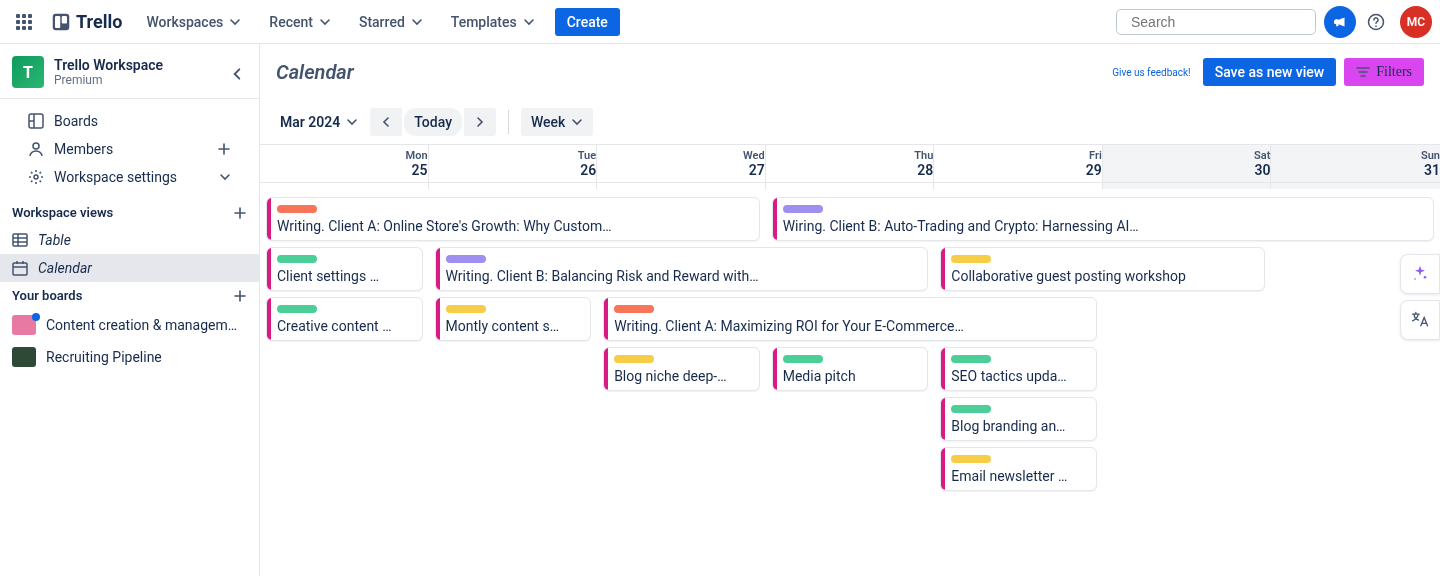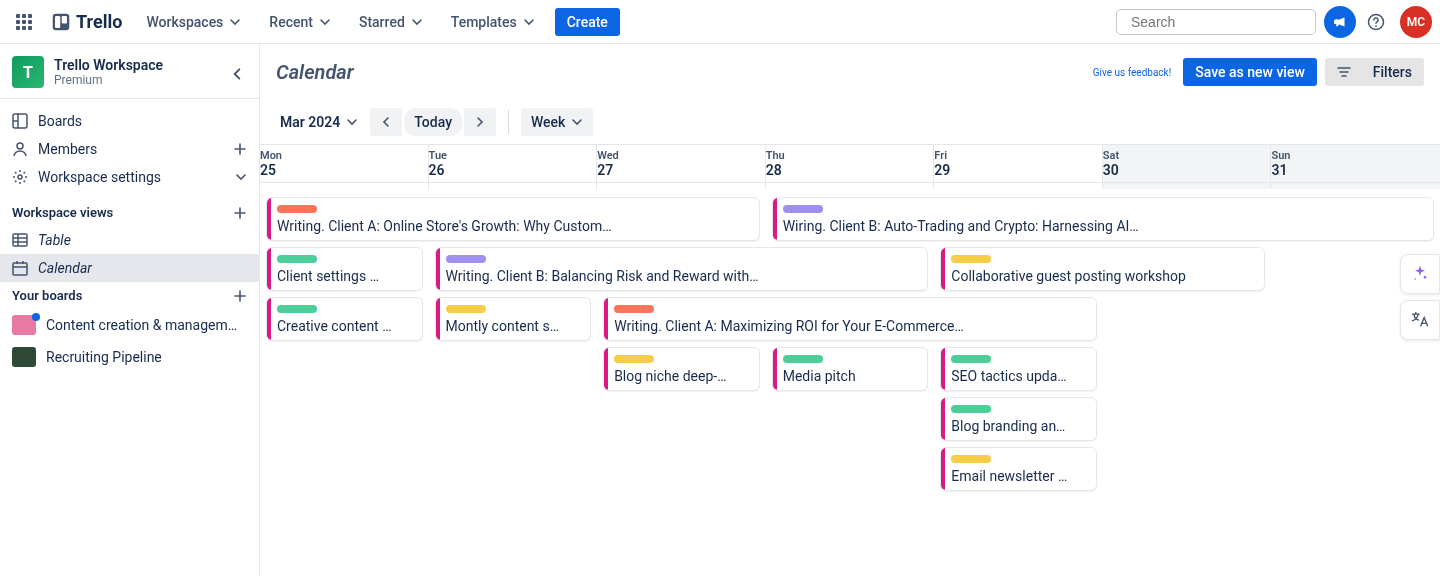--- a/index.html
+++ b/index.html
@@ -117,21 +117,21 @@
   .ws-title { font-weight: 600; font-size: 14px; }
   .ws-sub { font-size: 12px; color: #626f86; }
   .collapse-btn {
     position: absolute; right: 8px; top: 8px;
     width: 28px; height: 28px; border-radius: 3px;
     display: flex; align-items: center; justify-content: center;
     color: #44546f;
     cursor: pointer;
   }
 
-  .side-section { padding: 8px 0; }
+  .side-section { padding: 8px 16px; }
   .side-item {
     display: flex; align-items: center;
     padding: 6px 12px;
     gap: 10px;
     cursor: pointer;
     color: #172b4d;
     border-radius: 0;
     position: relative;
   }
   .side-item .trail { margin-left: auto; color: #44546f; cursor: pointer; }
@@ -153,21 +153,21 @@
     overflow: hidden;
     position: relative;
   }
   .main-header {
     display: flex; align-items: center;
     padding: 14px 16px;
   }
   .view-title { font-size: 20px; font-style: italic; color: #44546f; font-weight: 600; }
   .feedback-link { color: #0c66e4; font-size: 10px; cursor: pointer; margin-right: 12px; }
   .save-btn { background: #0c66e4; color: #fff; padding: 6px 12px; border-radius: 3px; font-weight: 500; cursor: pointer; margin-right: 8px; }
-  .filters-btn { background: #e5e5e5; color: #172b4d; padding: 6px 12px; border-radius: 3px; display: flex; align-items: center; gap: 22px; cursor: pointer; font-weight: 500; }
+  .filters-btn { background: #d946ef; color: #172b4d; padding: 6px 12px; border-radius: 3px; display: flex; align-items: center; gap: 6px; cursor: pointer; font-weight: 500; font-family: Liberation Serif, serif; }
 
   .toolbar {
     display: flex; align-items: center;
     padding: 8px 16px;
     gap: 8px;
     border-bottom: 1px solid #e4e6ea;
   }
   .tb-btn {
     background: #f1f2f4;
     padding: 6px 10px;
@@ -193,21 +193,21 @@
   }
   .day-col {
     border-right: 1px solid #e4e6ea;
     padding-top: 44px;
     position: relative;
   }
   .day-col:last-child { border-right: none; }
   .day-col.weekend { background: #f3f4f6; }
   .day-head {
     position: absolute; top: 0; left: 0; right: 0;
-    text-align: left;
+    text-align: right;
     padding: 4px 0;
     border-bottom: 1px solid #e4e6ea;
     background: inherit;
   }
   .dow { font-size: 11px; font-weight: 600; color: #44546f; }
   .dnum { font-size: 14px; font-weight: 600; }
 
   .cards-layer {
     position: absolute;
     top: 48px; left: 0; right: 0; bottom: 0;

